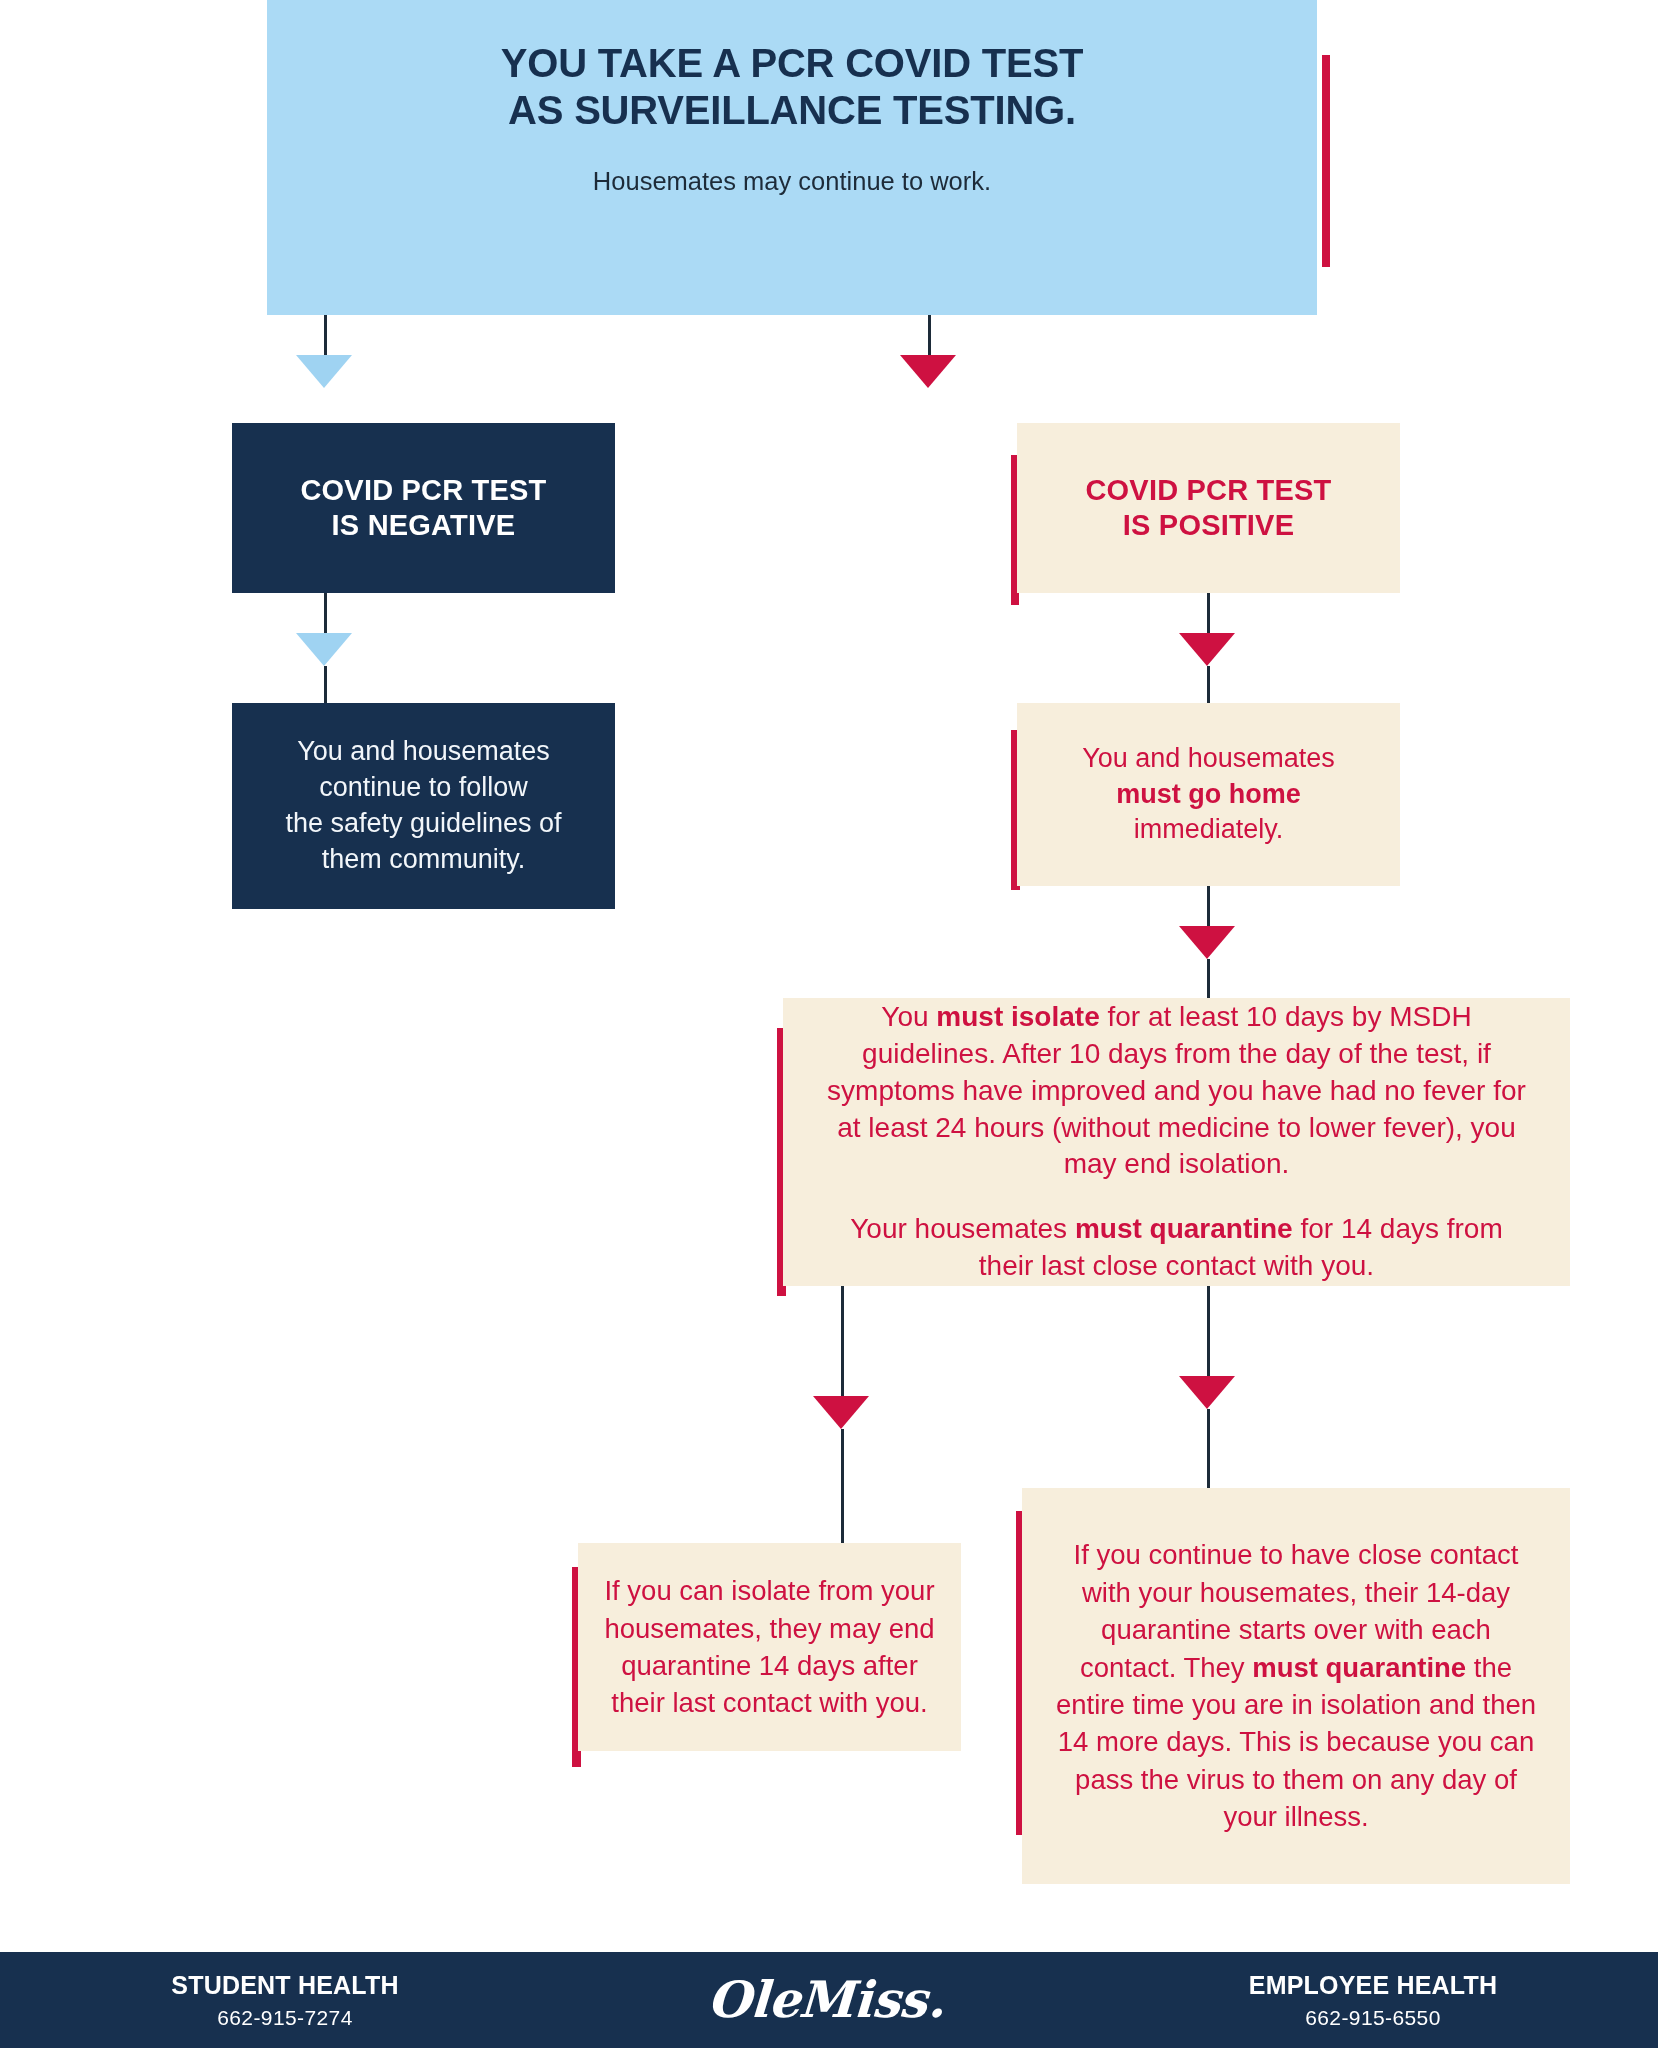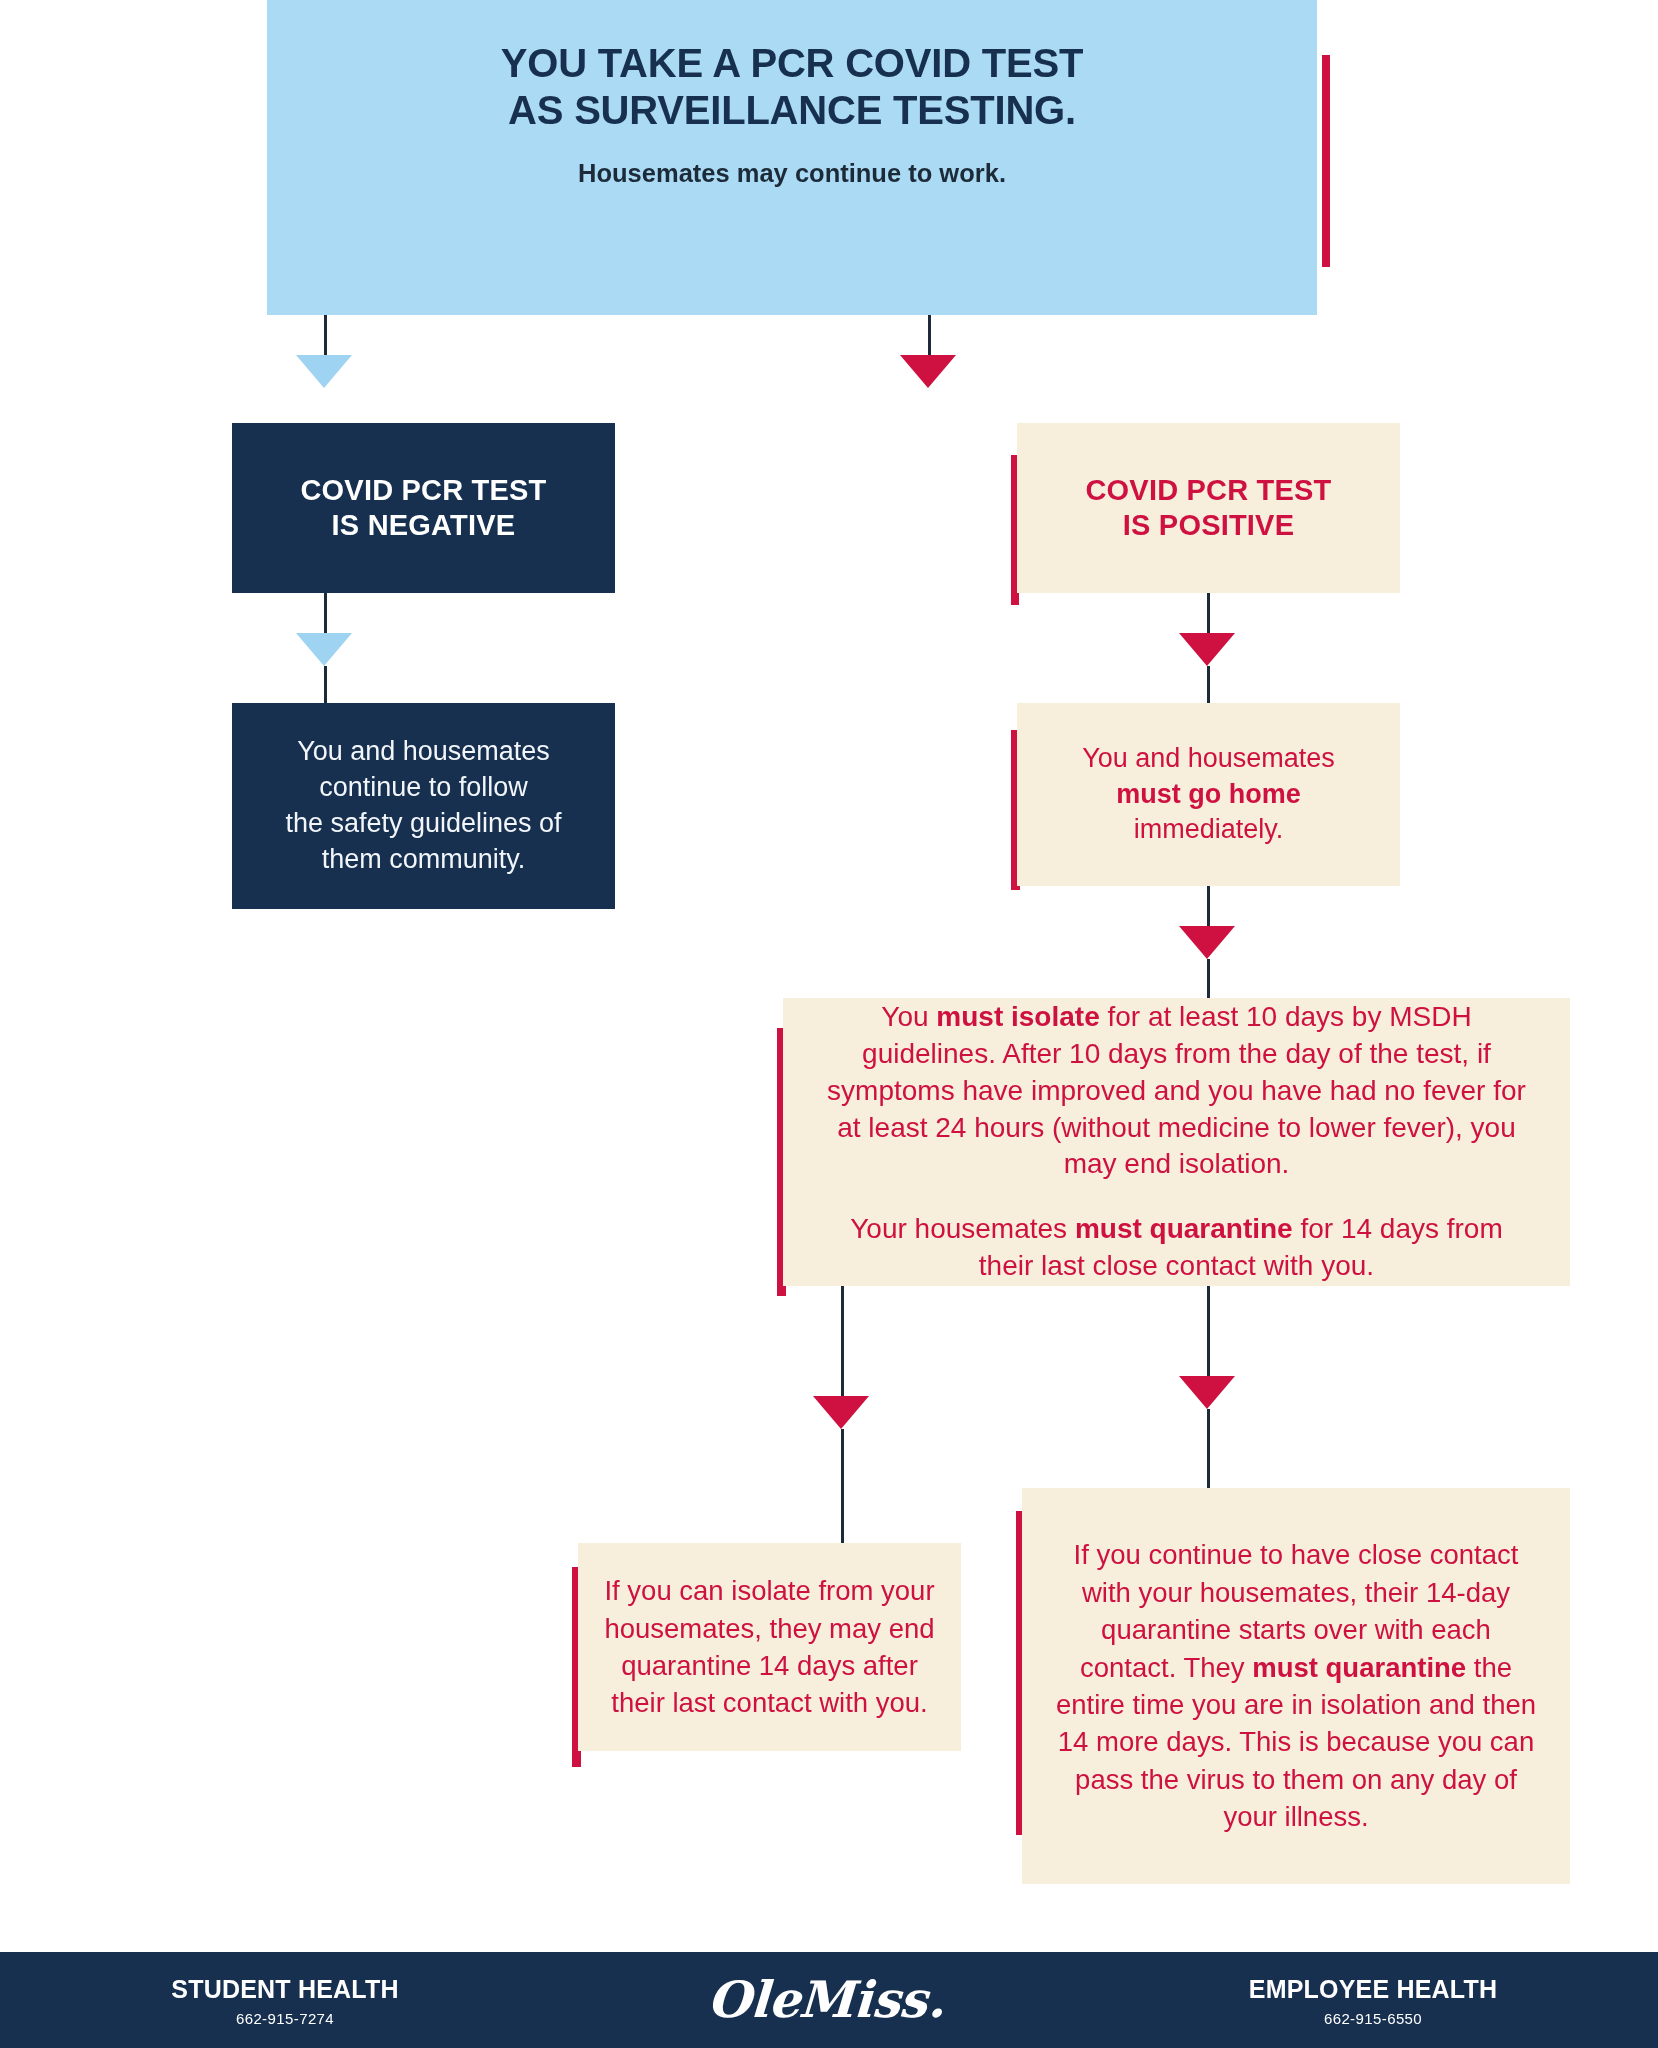--- a/index.html
+++ b/index.html
@@ -37,23 +37,23 @@
     color:#1D2B39;
     font-size:25.5px;
     line-height:1.33;
     text-align:center;
     margin-top:20px;
     white-space:pre-line;
   }
   #header-note {
     color:#1D2B39;
     font-size:25.5px;
-    font-weight:bold;
+    font-weight:normal;
     text-align:center;
-    margin-top:25px;
+    margin-top:33px;
   }
   #header-red-bar { left:1322px; top:55px; width:8px; height:212px; background:#CE1141; }
 
   
   .node-label {
     font-weight:bold; font-size:29px; line-height:1.22;
     text-align:center; text-transform:uppercase; letter-spacing:0.2px;
     white-space:pre-line;
   }
   .node-body { font-size:27px; line-height:1.33; text-align:center; }
@@ -137,21 +137,21 @@
   #footer-inner {
     position:absolute; left:0; top:0; width:100%; height:100%;
     display:flex; align-items:center; justify-content:space-between;
     padding:0 120px;
   }
   .footer-col { text-align:center; color:#ffffff; width:330px; }
   .footer-col .ftitle {
     font-weight:bold; font-size:25px; letter-spacing:0.2px;
     text-transform:uppercase; line-height:1.2;
   }
-  .footer-col .fphone { font-size:15px; margin-top:6px; letter-spacing:0.4px; }
+  .footer-col .fphone { font-size:21px; margin-top:6px; letter-spacing:0.4px; }
   #ole-miss-logo {
     width:250px; text-align:center; color:#ffffff;
     font-family:"DejaVu Serif", serif;
     font-style:italic; font-weight:bold;
     font-size:50px; line-height:1; letter-spacing:-1px;
     transform:skewX(-6deg);
   }
 </style>
 </head>
 <body>

